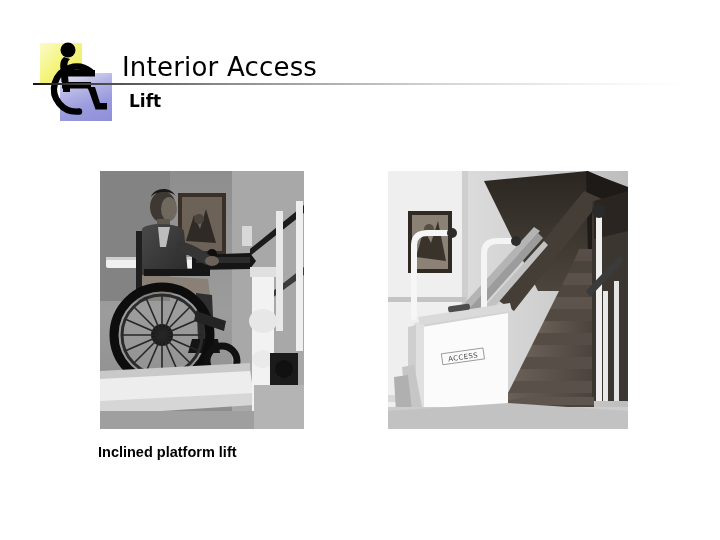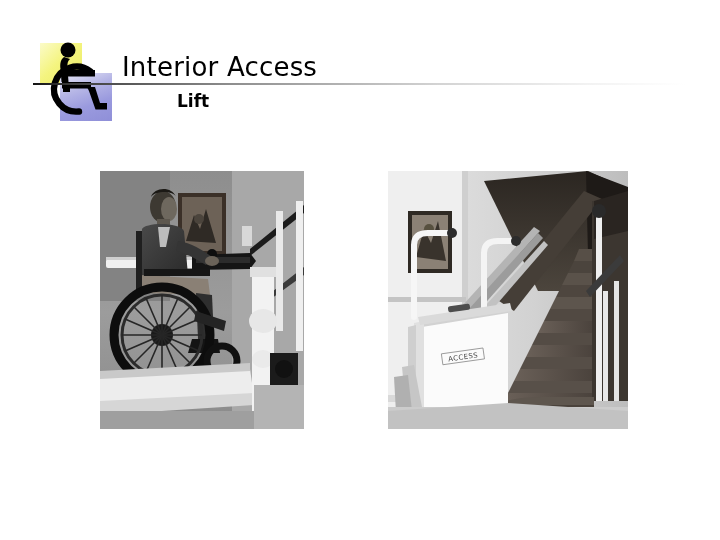--- a/index.html
+++ b/index.html
@@ -78,21 +78,20 @@
   }
   .subtitle {
     position: absolute;
     left: 129px;
     top: 75px;
     font-size: 17px;
     font-weight: 600;
     color: #000000;
     font-family: "DejaVu Sans", sans-serif;
     white-space: nowrap;
-    margin-left: 48px;
   }
 
   
   .photo {
     position: absolute;
     overflow: hidden;
     background: #9d9d9d;
   }
   .photo-left {
     left: 100px;
@@ -346,15 +345,16 @@
       <rect x="60" y="134" width="22" height="6" rx="2" fill="#4d4d4d" transform="rotate(-8 71 137)"></rect>
 
       <path d="M14,196 L26,194 L34,236 L18,238 Z" fill="#c6c6c6"></path>
       <path d="M6,206 L20,204 L24,240 L8,242 Z" fill="#b0b0b0"></path>
 
       <rect x="0" y="236" width="240" height="22" fill="#cccccc"></rect>
       <path d="M0,240 L120,232 L240,240 L240,258 L0,258 Z" fill="#c2c2c2"></path>
     </svg>
   </div>
 
+  <div class="caption caption-left">Inclined platform lift</div>
 
 
 </div>
 
 </body></html>

